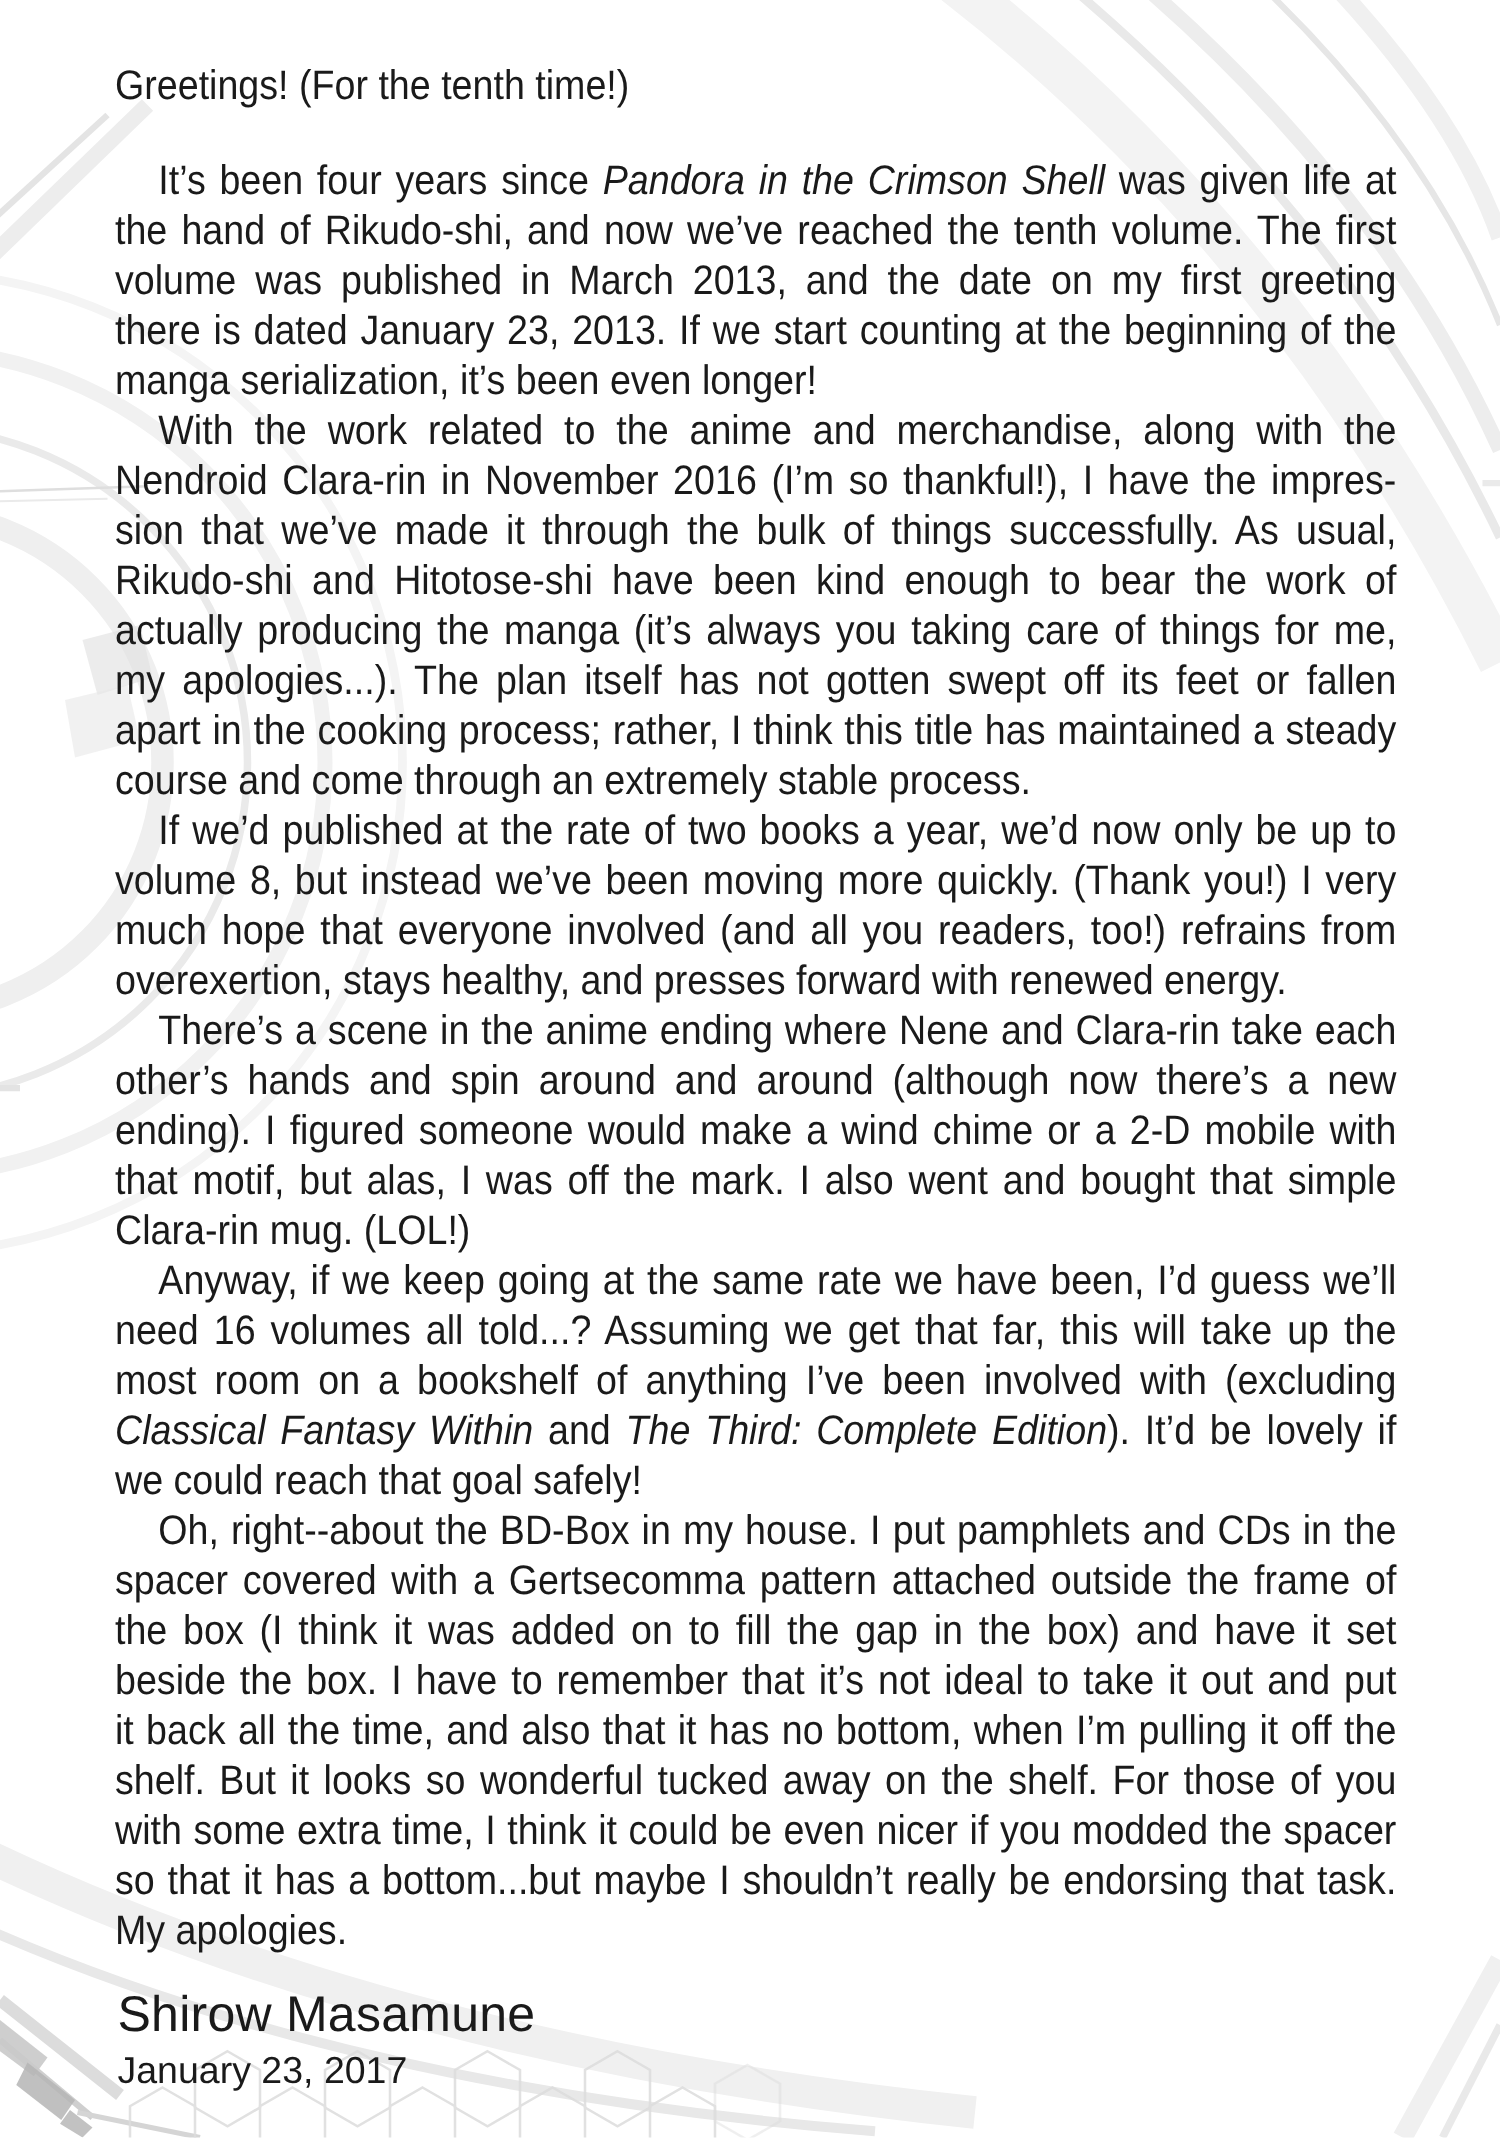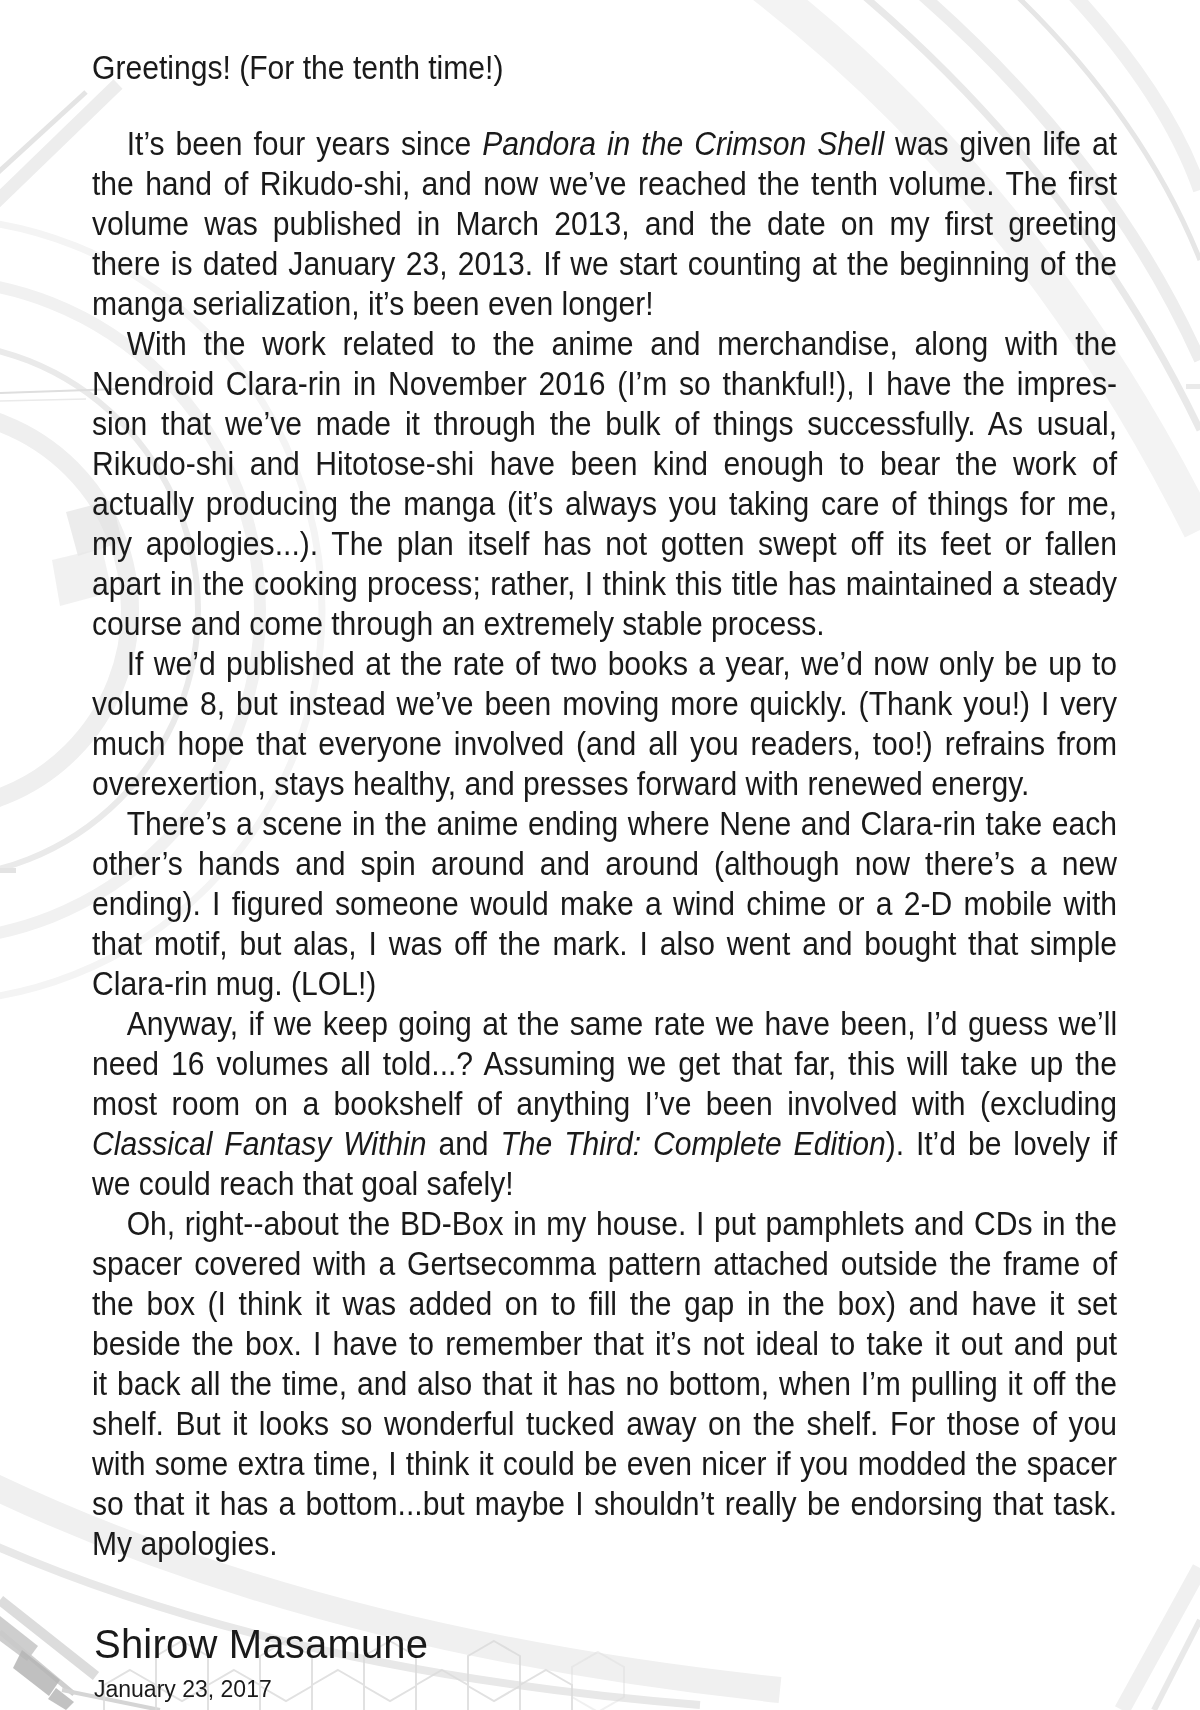--- a/index.html
+++ b/index.html
@@ -22,22 +22,22 @@
   }
   .line {
     font-size: 33px; line-height: 40px;
     text-align: justify; text-align-last: justify;
     white-space: normal;
   }
   .line.first { text-indent: 38px; }
   .line.last  { text-align-last: left; }
   .ital { font-style: italic; }
   .signature { position: absolute; left: 94px; top: 1588px; }
-  .sig-name { font-size: 40px; line-height: 48px; letter-spacing: 0.2px; margin-top: 32px; }
-  .sig-date { font-size: 23px; line-height: 38px; margin-top: 2px; }
+  .sig-name { font-size: 40px; line-height: 48px; letter-spacing: 0.2px; }
+  .sig-date { font-size: 30px; line-height: 38px; margin-top: 2px; }
 </style>
 </head>
 <body style="color: rgb(26, 26, 26); background: rgb(255, 255, 255);">
 
 <svg class="decor" width="1200" height="1710" viewBox="0 0 1200 1710" aria-hidden="true">
 
   <g fill="none">
     <path d="M 755,-20 Q 1030,190 1200,530" stroke="#f3f3f3" stroke-width="34"></path>
     <path d="M 845,-20 Q 1075,170 1200,430" stroke="#e9e9e9" stroke-width="7"></path>
     <path d="M 905,-20 Q 1105,150 1200,360" stroke="#ededed" stroke-width="12"></path>

